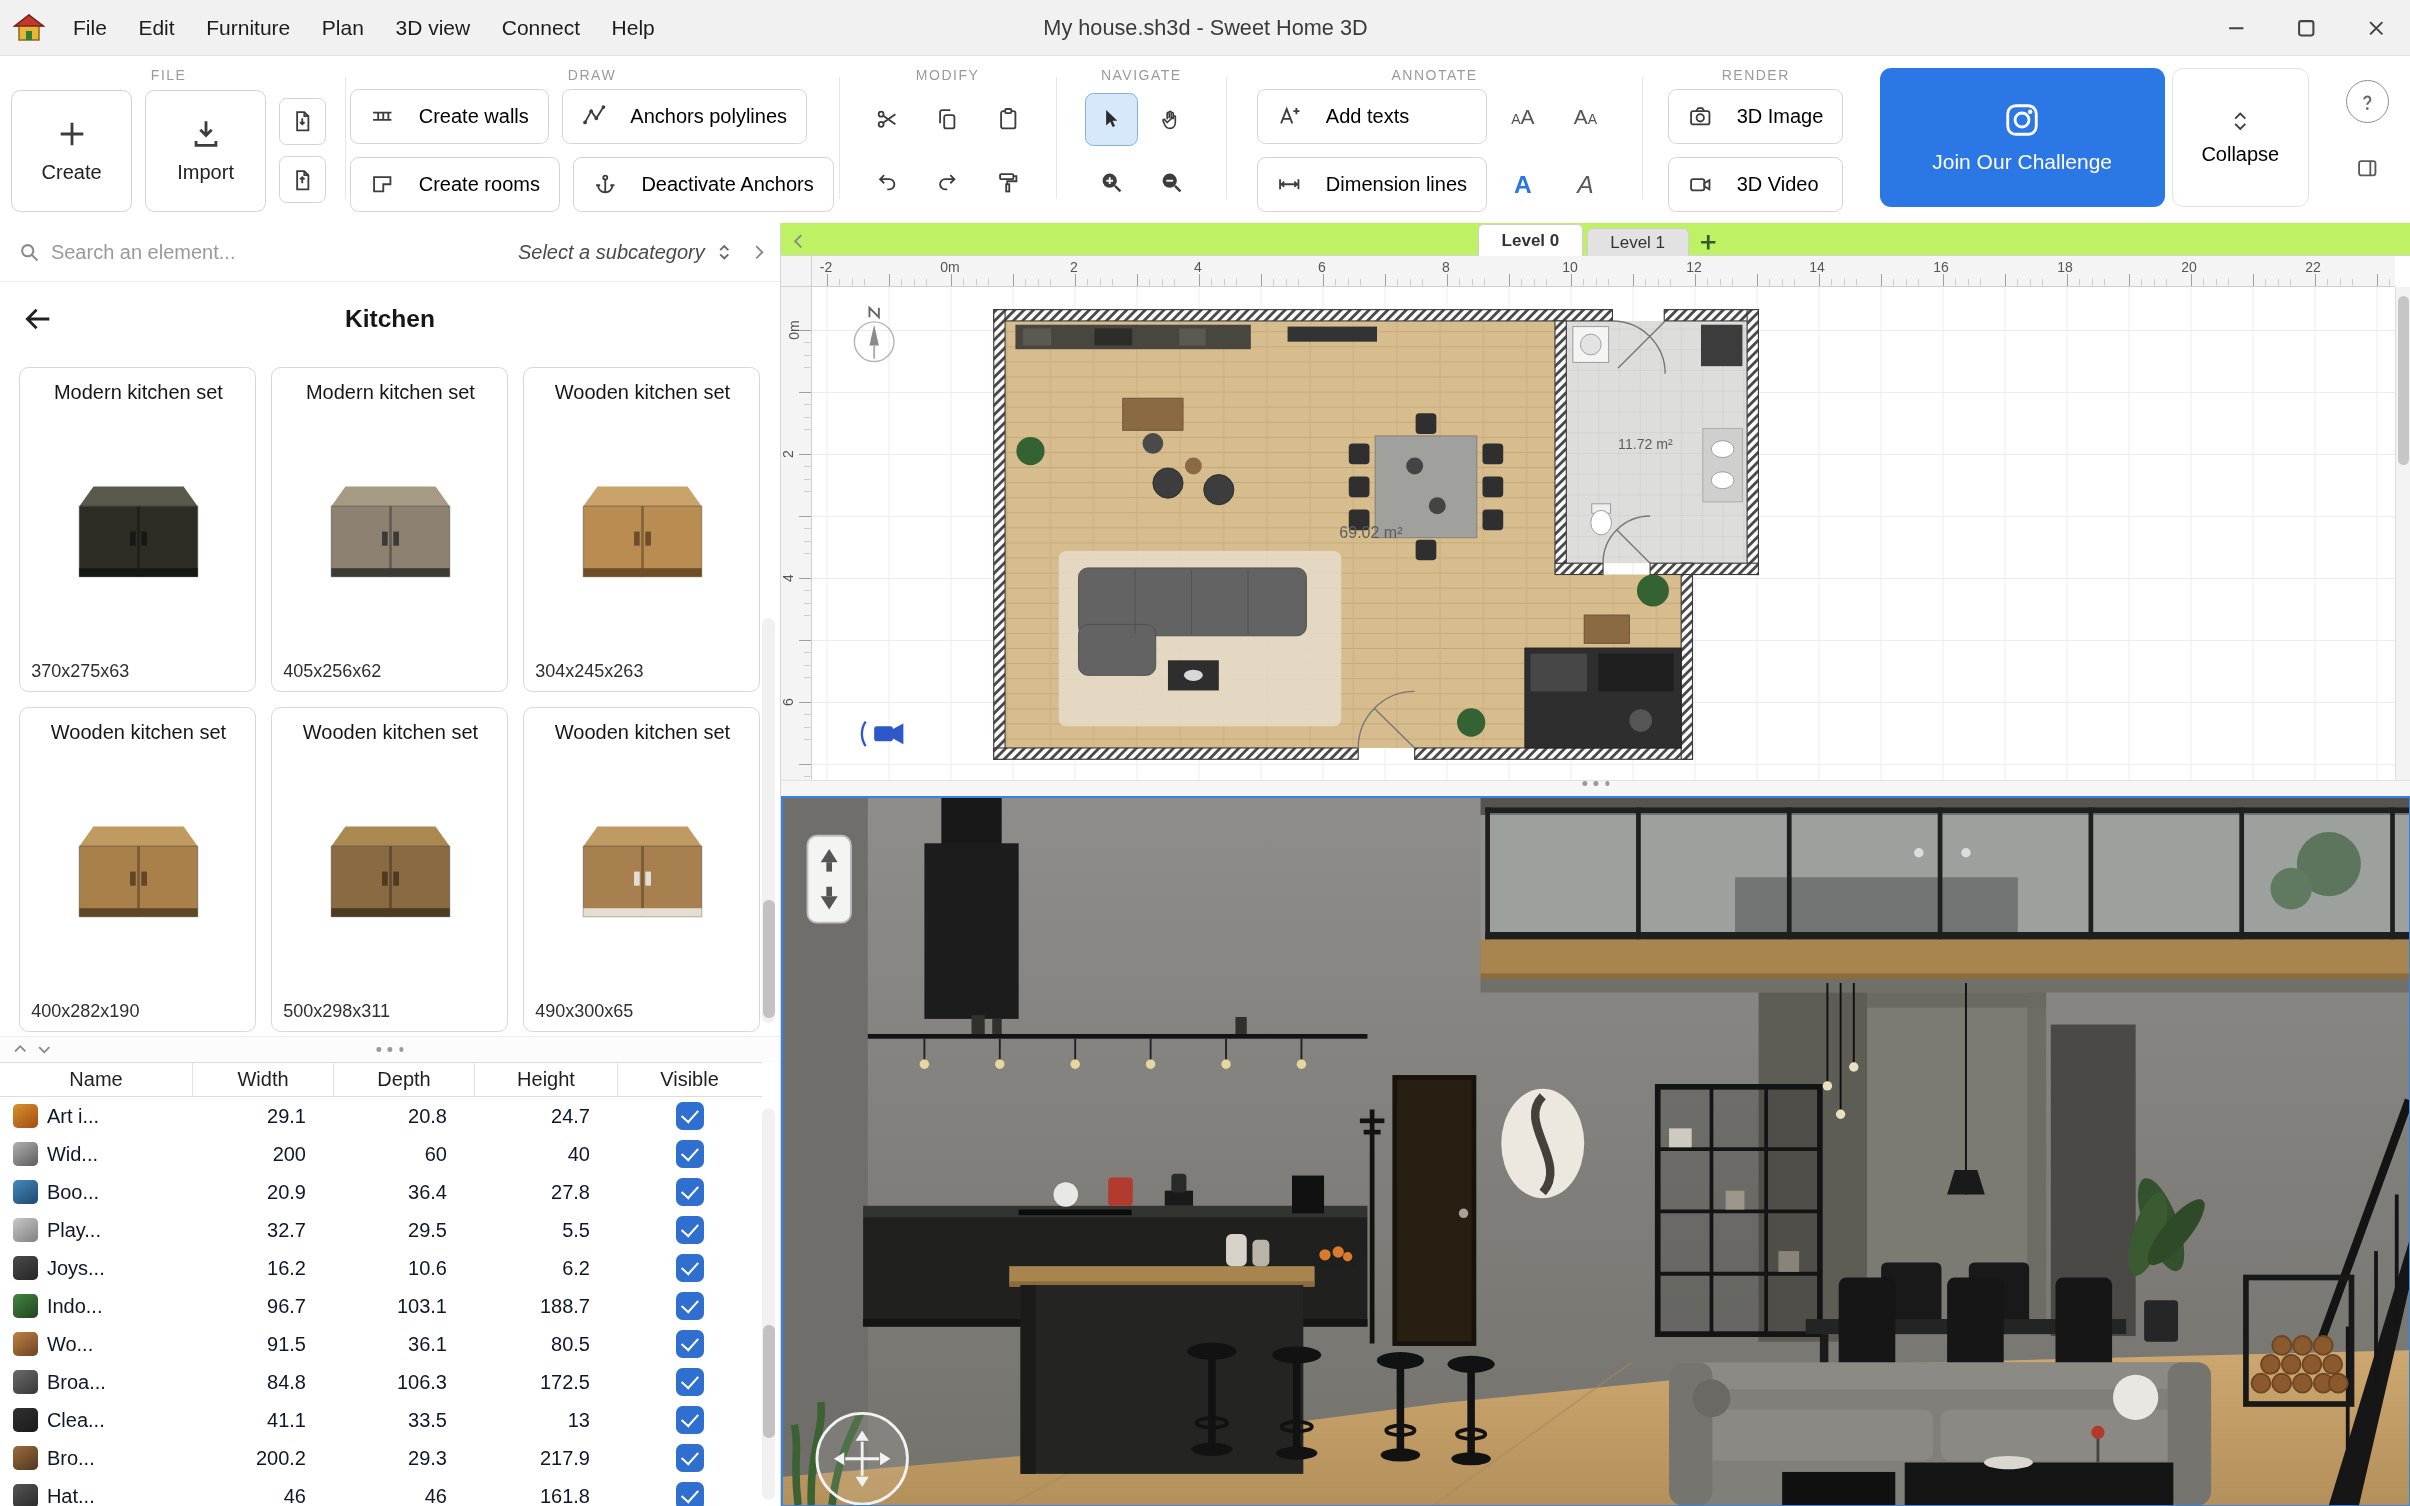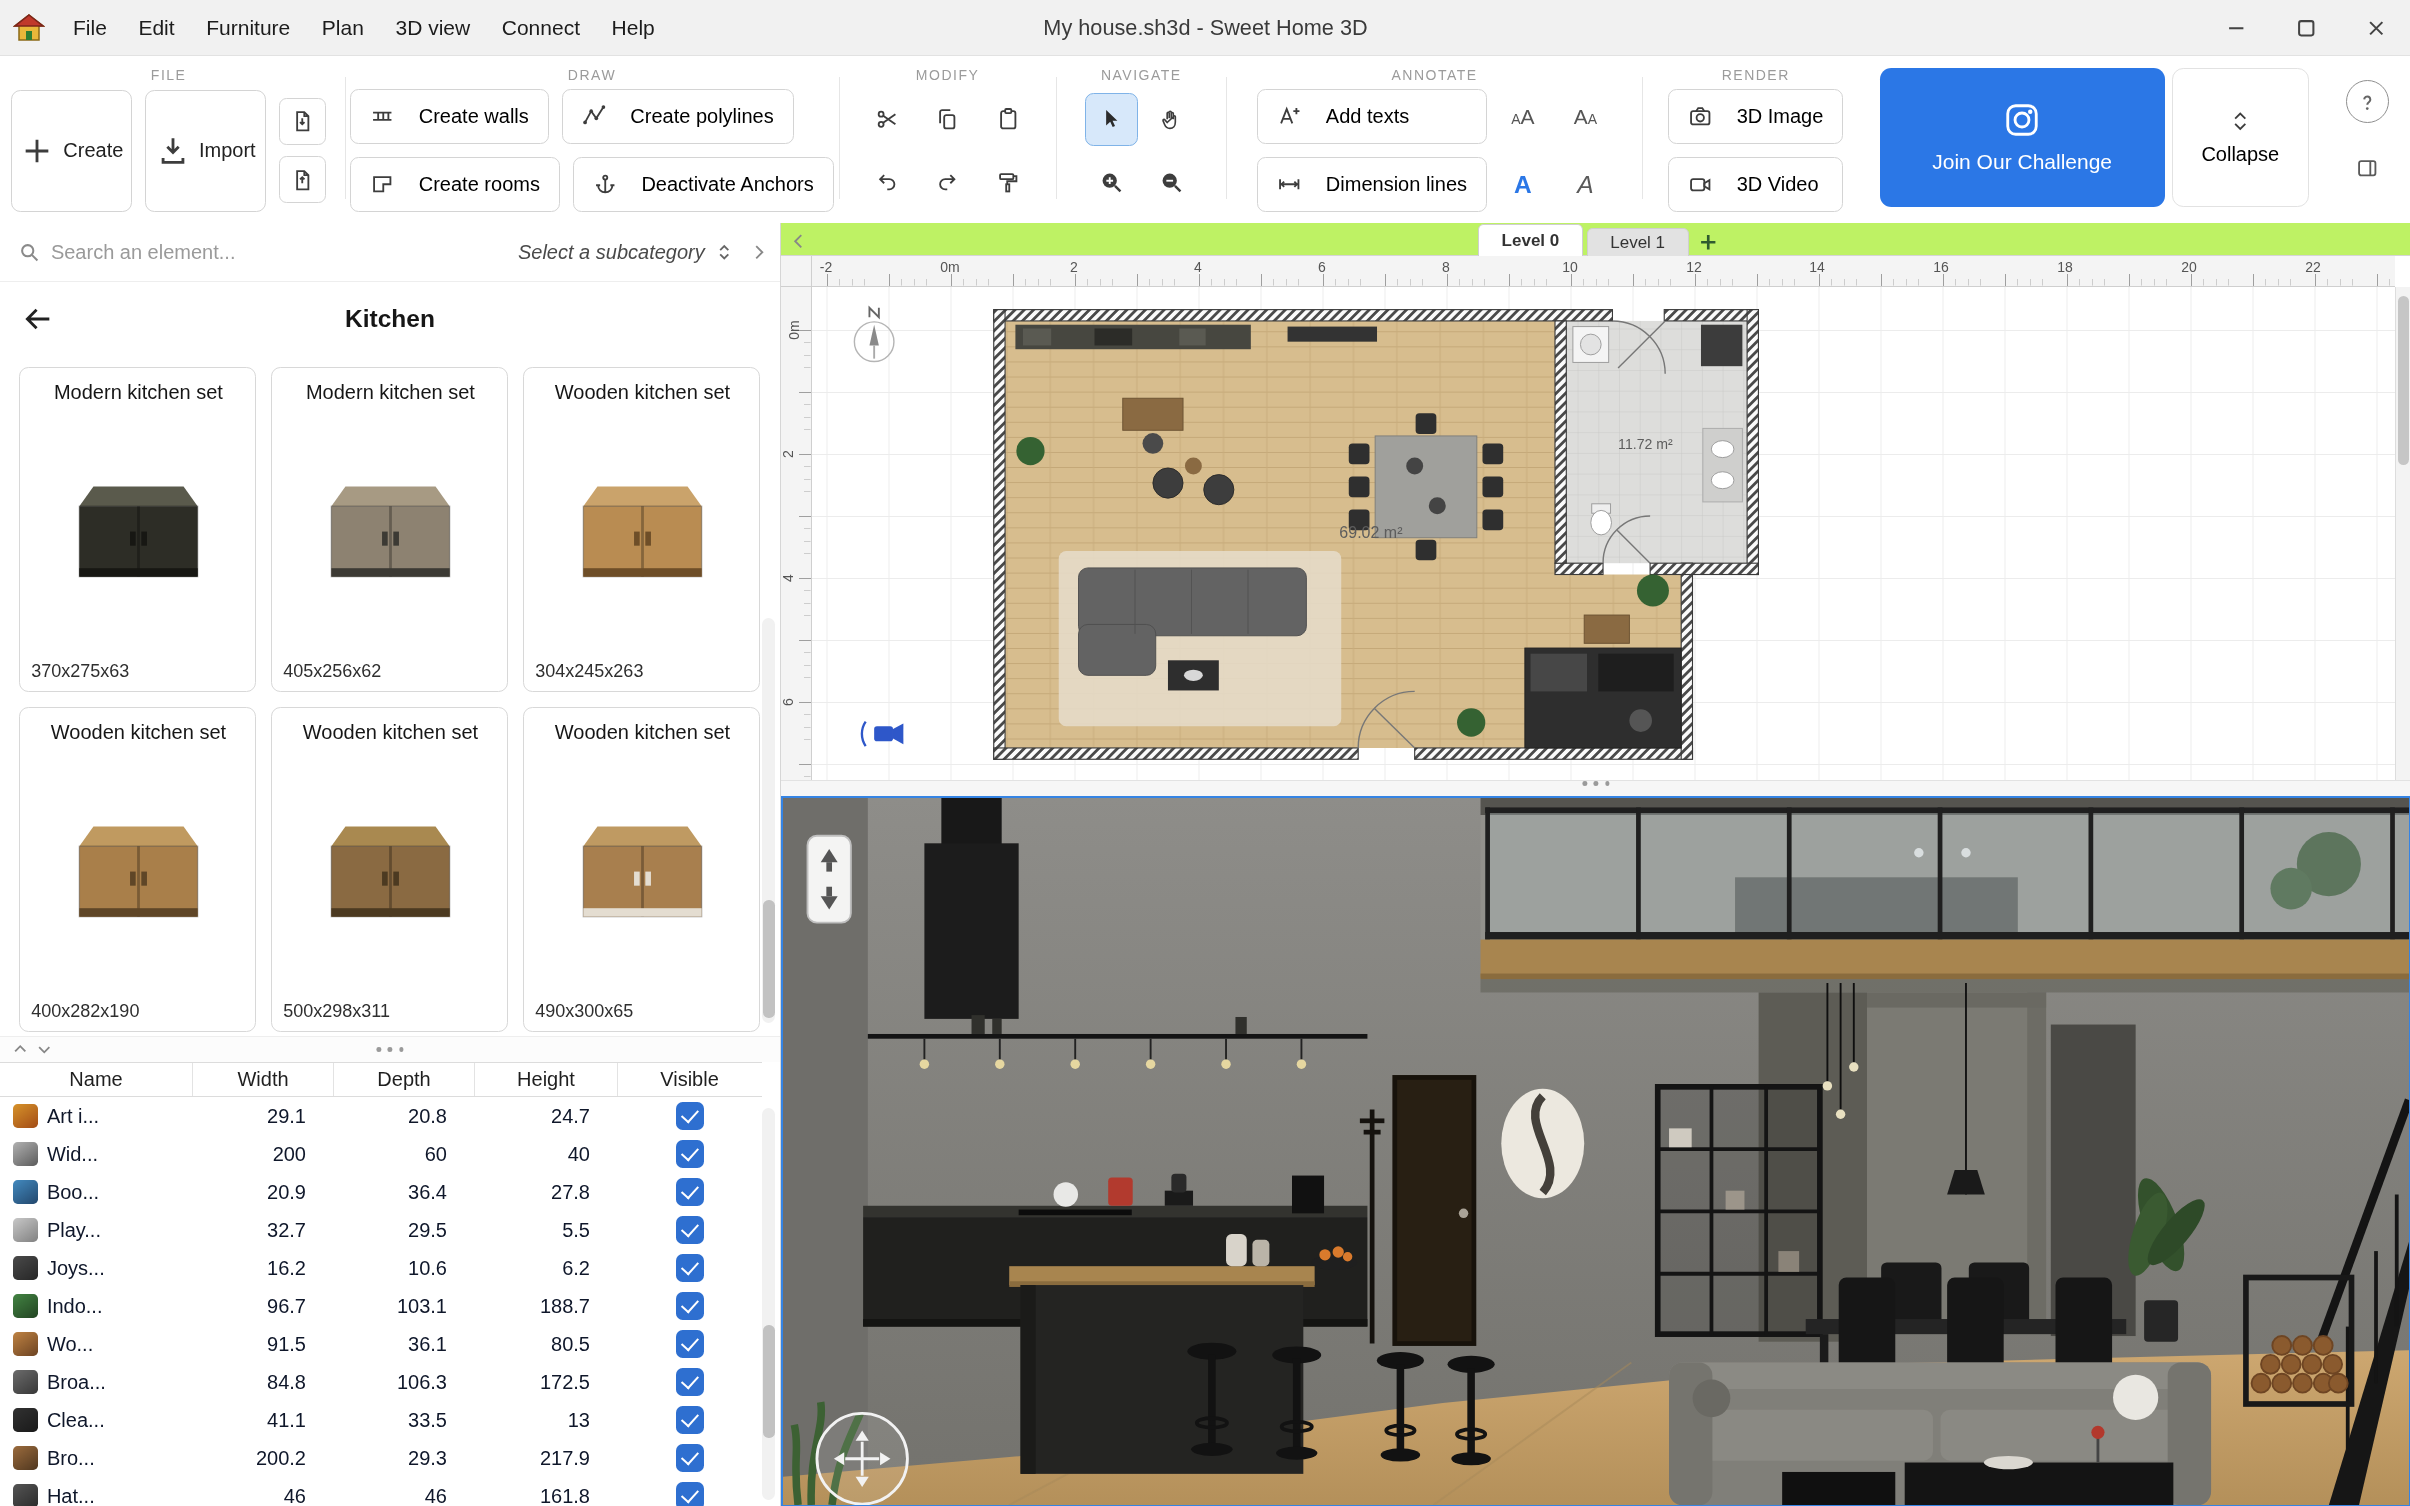--- a/index.html
+++ b/index.html
@@ -18,21 +18,21 @@
   .win-btn { width:70px; height:56px; display:flex; align-items:center; justify-content:center; }
 
   
   .toolbar { position:absolute; left:0; top:56px; width:2411px; height:168px; background:#fff;
     border-bottom:0.9px solid #ddd; display:flex; align-items:stretch; padding:5.6px 9.4px 9.4px 5.6px; }
   .tb-group { display:flex; flex-direction:column; align-items:center; }
   .tb-label { height:26px; display:flex; align-items:center; justify-content:center;
     font-size:14px; letter-spacing:1.5px; color:#9b9b9b; }
   .tb-body { flex:1; display:flex; align-items:center; gap:13px; }
   .tb-sep { width:0.9px; background:#e6e6e6; margin:15px 13px; }
-  .big-btn { width:121px; height:122px; display:flex; flex-direction:row; align-items:center;
+  .big-btn { width:121px; height:122px; display:flex; flex-direction:column; align-items:center;
     justify-content:center; gap:9.4px; background:#fff; border:0.9px solid #d4d4d4; border-radius:9.4px; font-size:20px; }
   .mini-col { display:flex; flex-direction:column; gap:11.3px; }
   .mini-btn { width:47px; height:47px; border:0.9px solid #d4d4d4; border-radius:7.5px;
     display:flex; align-items:center; justify-content:center; background:#fff; }
   .rows2 { display:flex; flex-direction:column; gap:13px; }
   .cols { display:flex; gap:13px; align-items:center; }
   .btn { display:flex; align-items:center; gap:24px; background:#fff; border:0.9px solid #d4d4d4;
     border-radius:8.5px; height:55px; padding:0 19px; font-size:20px; white-space:nowrap; }
   .icon-btn { width:53px; height:53px; display:flex; align-items:center; justify-content:center;
     border-radius:8.5px; border:0.9px solid transparent; background:transparent; }
@@ -230,21 +230,21 @@
               <span>Create walls</span>
             </button>
             <button class="btn">
               <svg class="ic" viewBox="0 0 24 24">
                   <path d="M3 18L9 7l5 7 7-11" stroke="#3d3d3d" stroke-width="1.8" fill="none"></path>
                   <circle cx="3" cy="18" r="1.8" fill="#3d3d3d"></circle>
                   <circle cx="9" cy="7" r="1.8" fill="#3d3d3d"></circle>
                   <circle cx="14" cy="14" r="1.8" fill="#3d3d3d"></circle>
                   <circle cx="21" cy="3" r="1.8" fill="#3d3d3d"></circle>
                 </svg>
-              <span>Create polylines</span>
+              <span>Anchors polylines</span>
             </button>
           </div>
           <div class="cols">
             <button class="btn">
               <svg class="ic" viewBox="0 0 24 24">
                   <path d="M4 5h16v7h-7v7H4z" stroke="#3d3d3d" stroke-width="1.8" fill="none"></path>
                 </svg>
               <span>Create rooms</span>
             </button>
             <button class="btn">

